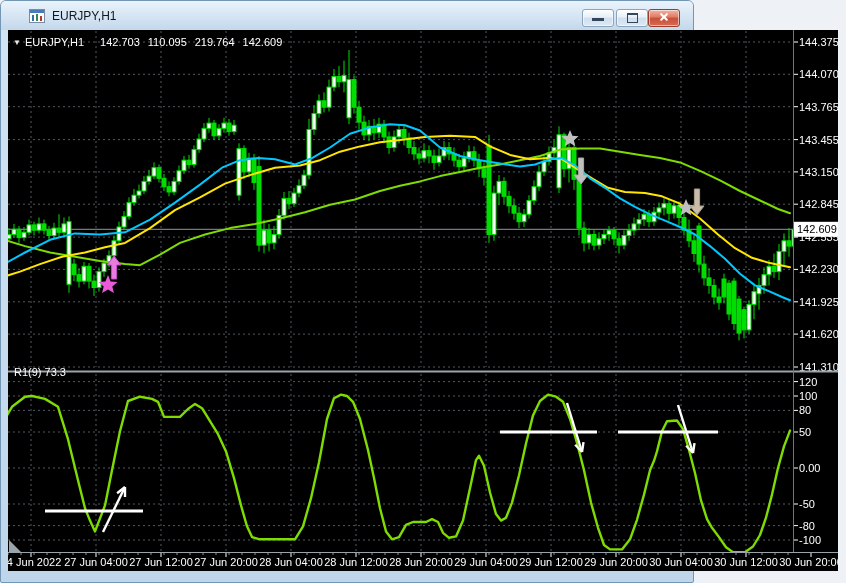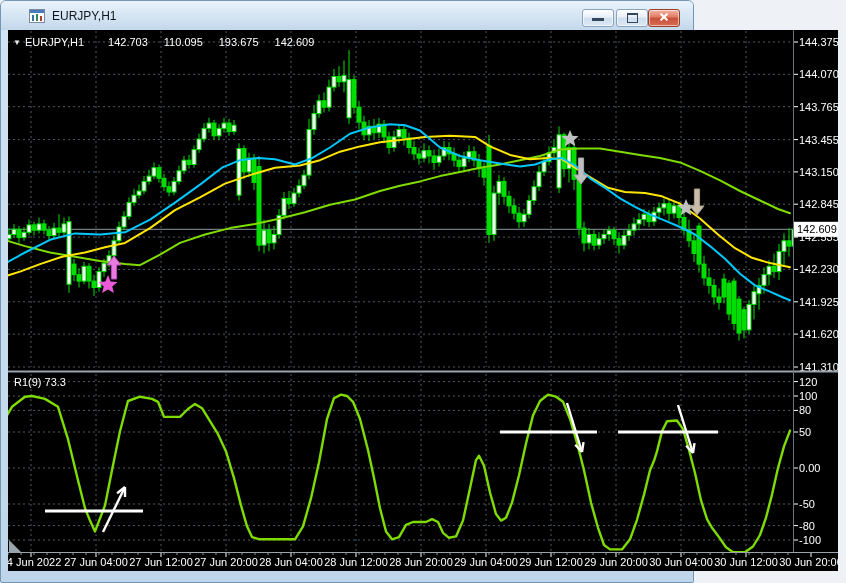--- a/index.html
+++ b/index.html
@@ -18,22 +18,22 @@
   .glyph-res{display:block;width:9px;height:7px;margin:3px auto 0;border:1px solid #33475c;border-top-width:2px;background:transparent;}
   .glyph-x{position:relative;display:block;width:12px;height:12px;margin:1px auto 0;}
   .glyph-x::before,.glyph-x::after{content:"";position:absolute;left:1px;top:5px;width:10px;height:2px;background:#fff;border-radius:1px;}
   .glyph-x::before{transform:rotate(45deg);}.glyph-x::after{transform:rotate(-45deg);}
   .chart-area{position:absolute;left:7px;top:29px;width:830px;height:541px;background:#000;}
   .chart-area svg{display:block}
   .ovl{position:absolute;color:#fff;font-size:11px;line-height:12px;white-space:nowrap;}
   .hdr{left:5px;top:6px;}
   .hdr .tri{font-size:8px;vertical-align:1px;cursor:pointer;color:#e8e8e8;}
   .hdr .sym{margin:0 8px 0 4px;}
-  .hdr span + span{margin-left:16px;}
-  .ind-label{left:6px;top:346px;}
+  .hdr span + span{margin-left:8px;}
+  .ind-label{left:6px;top:336px;}
   .ax{font-family:"Liberation Sans",sans-serif;font-size:11px;fill:#fff;}
   .mid{text-anchor:middle;}
   .dark{fill:#000;}
 </style>
 </head>
 <body>
 
 <div class="window">
   <div class="titlebar">
     <span class="t-icon">
@@ -593,17 +593,17 @@
           <text x="746" y="566" class="ax mid">30 Jun 12:00</text>
           <line x1="811" y1="553" x2="811" y2="557" stroke="#fff"></line>
           <text x="811" y="566" class="ax mid">30 Jun 20:00</text>
         </g>
         <line x1="8" y1="371.5" x2="838" y2="371.5" stroke="#9aa4ac" stroke-width="2"></line>
         <line x1="8" y1="552.5" x2="838" y2="552.5" stroke="#9aa4ac" stroke-width="1"></line>
         <line x1="793.5" y1="30" x2="793.5" y2="552" stroke="#6a757d" stroke-width="1"></line>
         <polygon points="9,552 21,552 9,540" fill="#9aa4ac"></polygon>
       </svg>
     <div class="ovl hdr">
-      <span class="tri">▼</span><span class="sym">EURJPY,H1</span><span>142.703</span><span>110.095</span><span>193.675</span><span>142.609</span>
+      <span class="tri">▼</span><span class="sym">EURJPY,H1</span><span>142.703</span><span>110.095</span><span>219.764</span><span>142.609</span>
     </div>
     <div class="ovl ind-label">R1(9) 73.3</div>
   </div>
 </div>
 
 </body></html>

